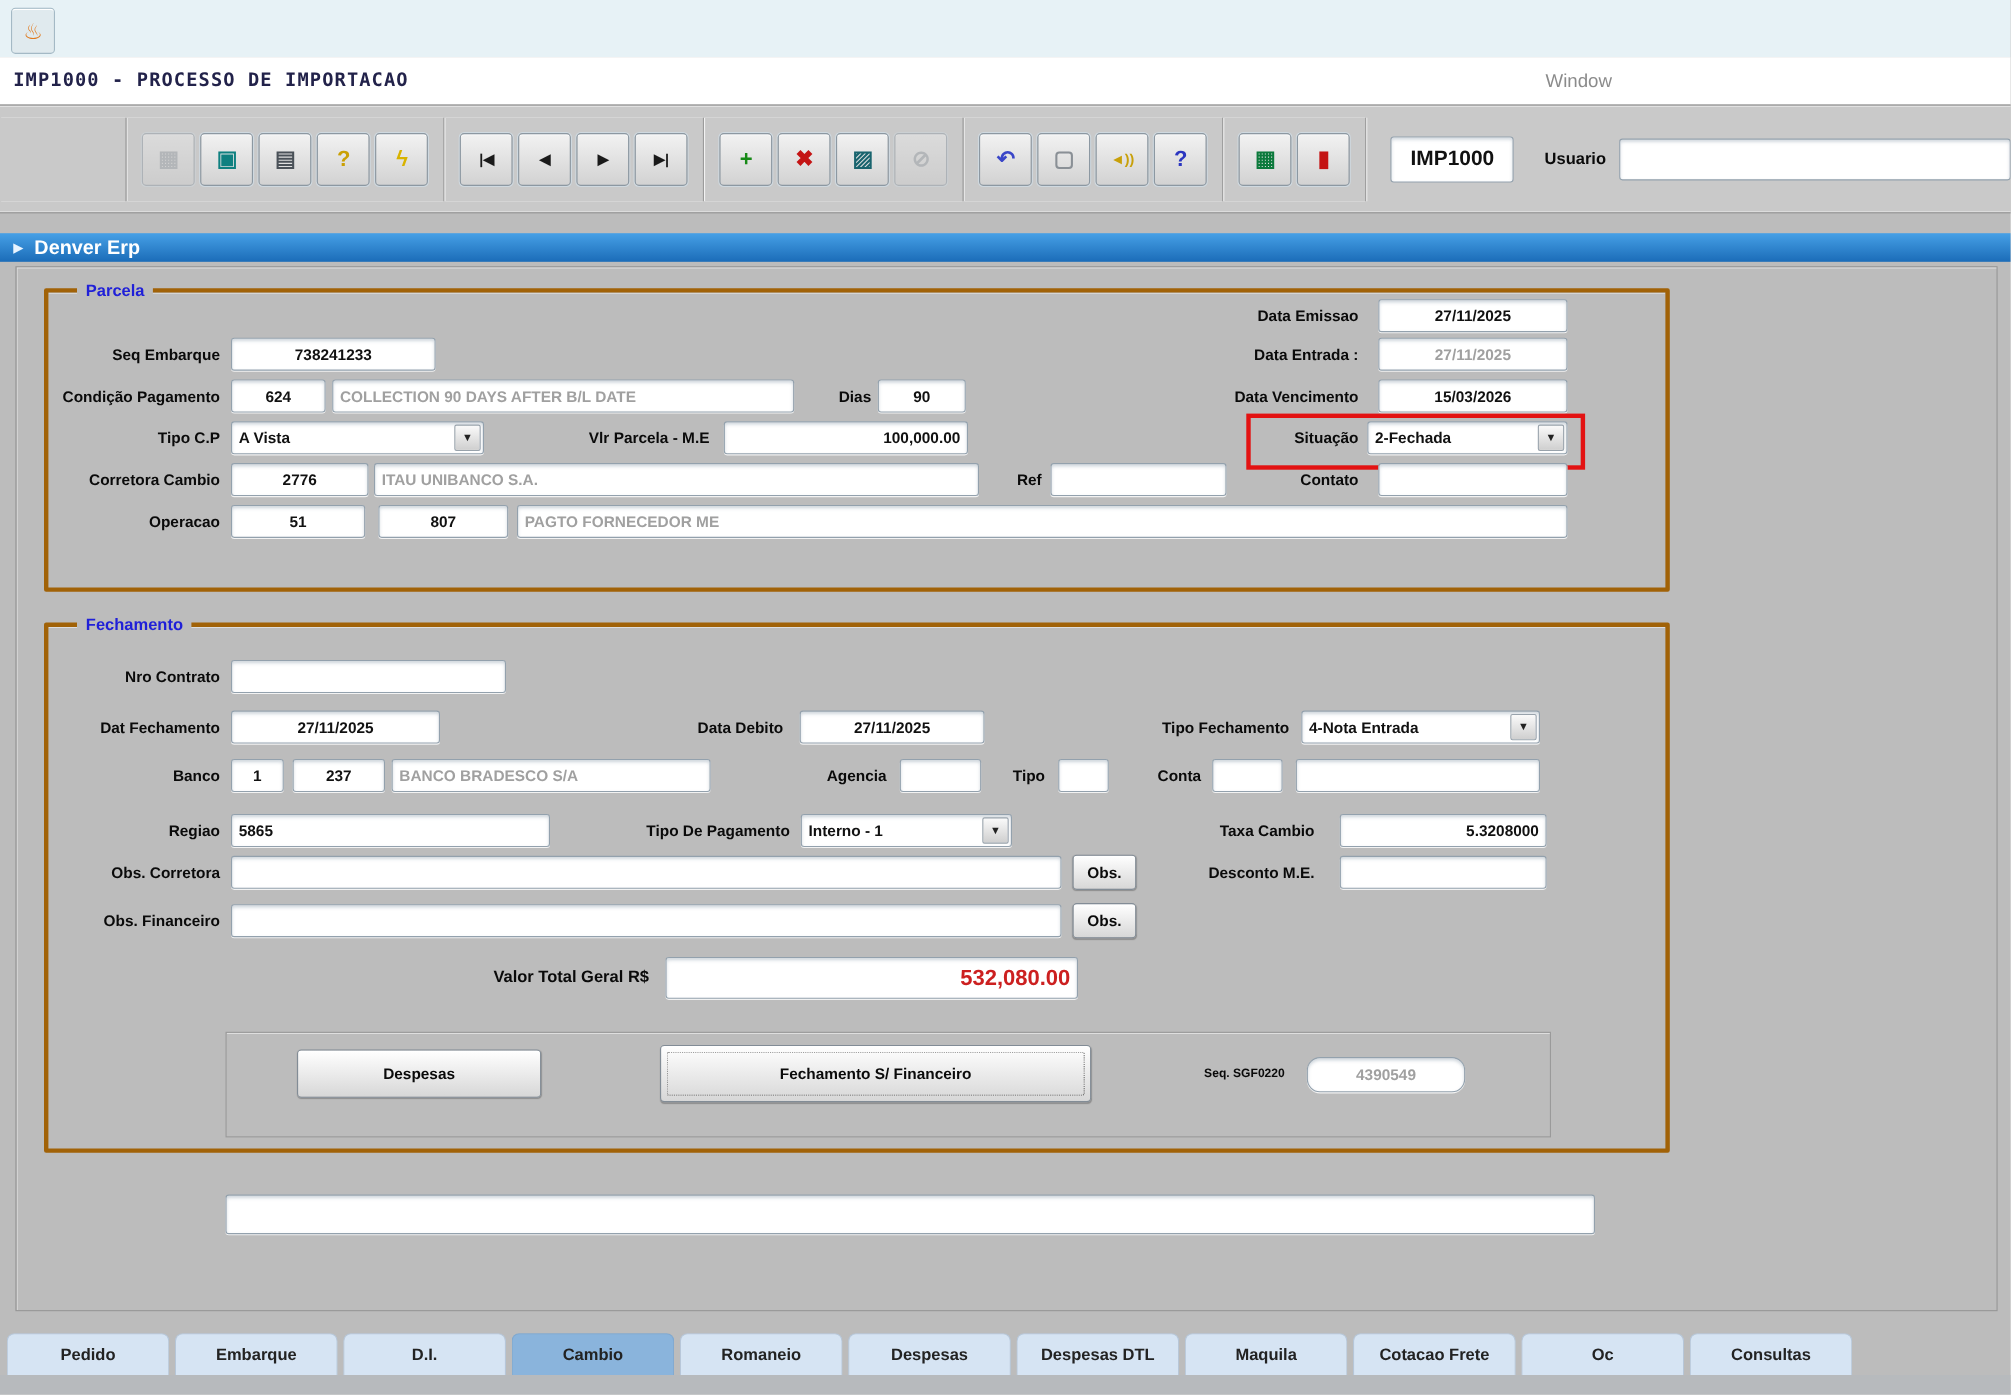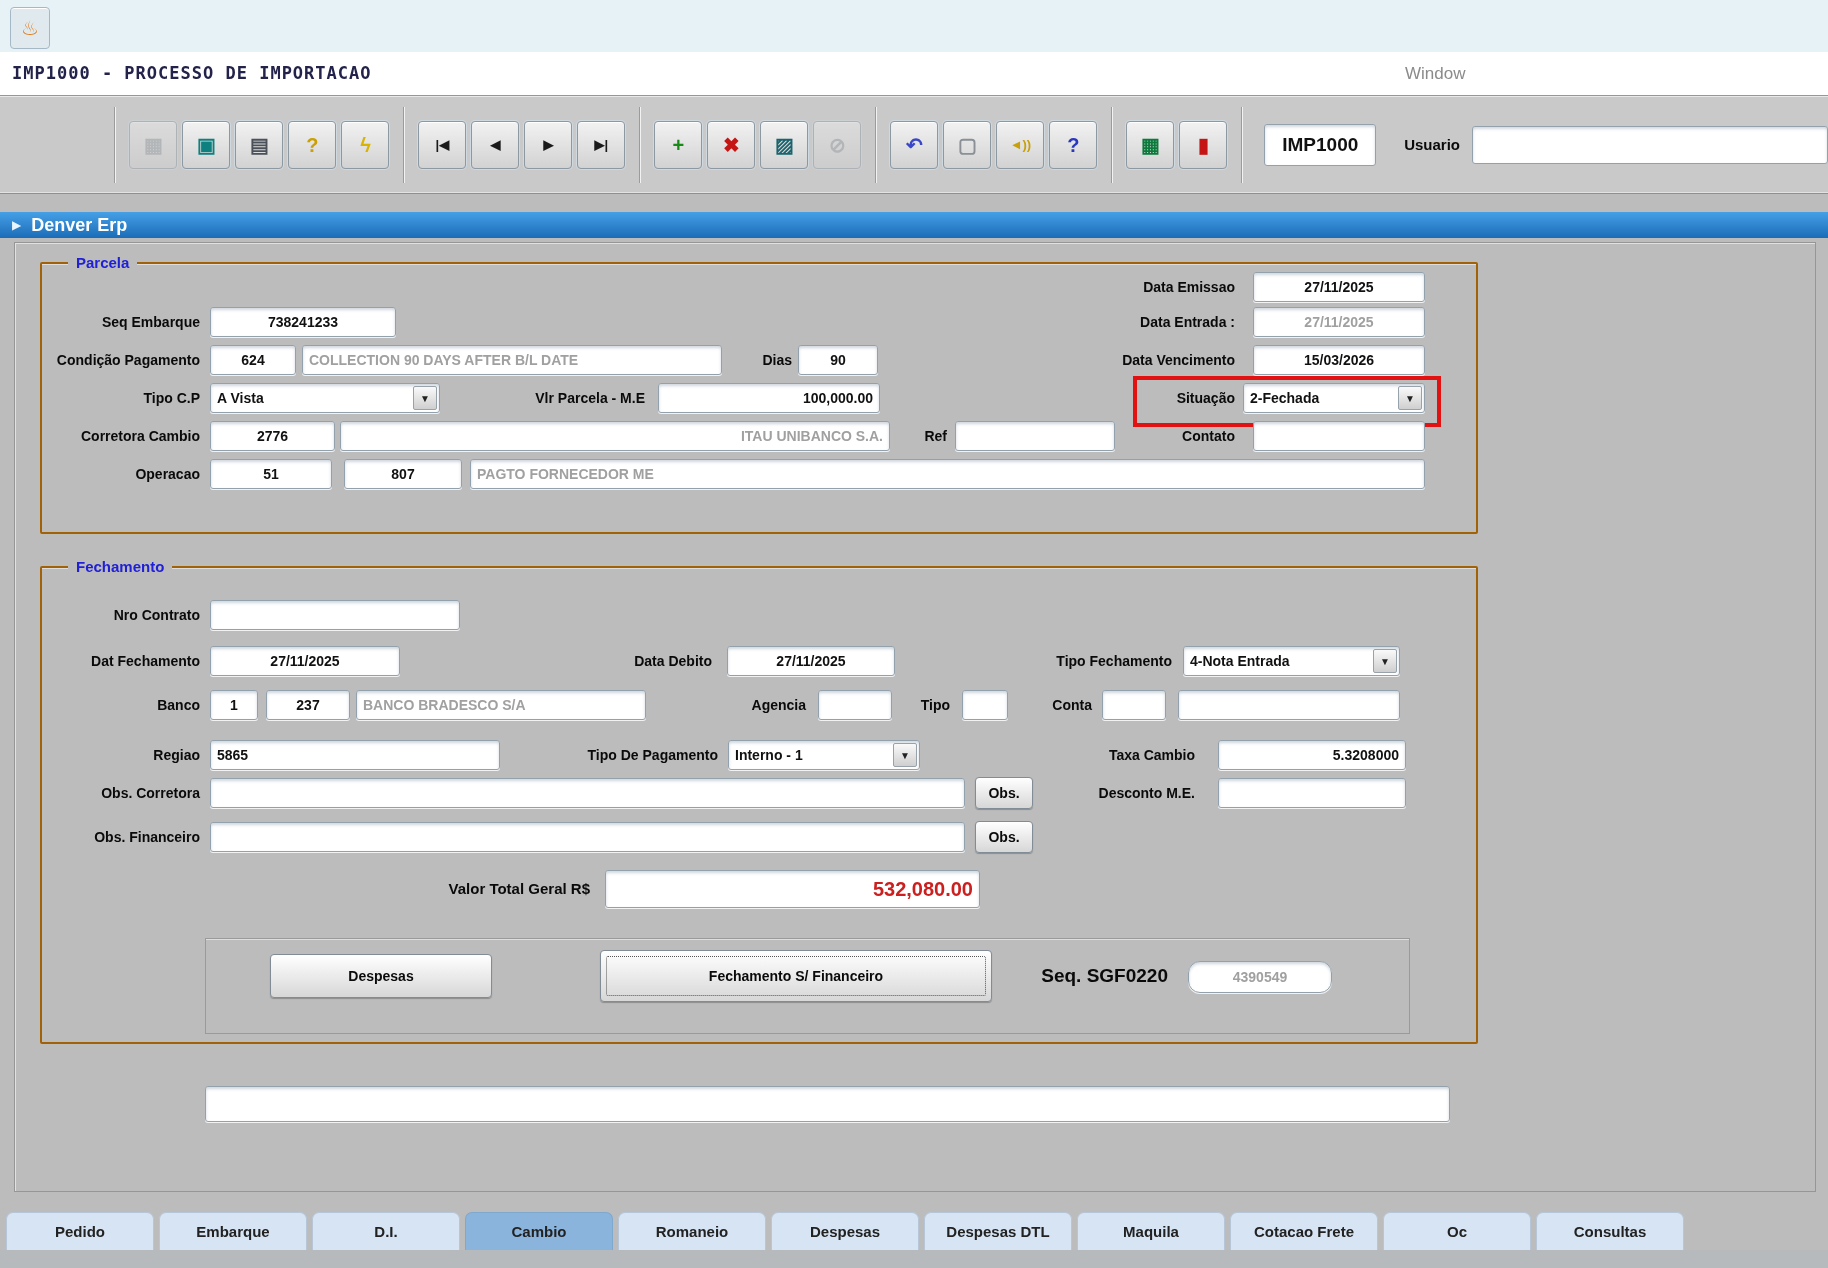--- a/index.html
+++ b/index.html
@@ -40,21 +40,21 @@
 
   
   .denver-bar{position:absolute;left:0;top:212px;width:100%;height:26px;
     background:linear-gradient(#46a0e6,#1b6cb8);color:#fff;display:flex;align-items:center;}
   .denver-bar .dicon{margin:0 10px 0 12px;font-size:12px;color:#e8f4ff;}
   .denver-bar .dtitle{font-size:18px;font-weight:bold;}
 
   
   .outer-panel{position:absolute;left:14px;top:242px;width:1800px;height:948px;
     border:1px solid #969696;box-shadow:inset 1px 1px 0 rgba(255,255,255,.55);}
-  .groupbox{position:absolute;border:2px solid #a16207;border-radius:2px;box-shadow:inset 0 1px 0 rgba(255,255,255,.5);}
+  .groupbox{position:absolute;border:4px solid #a16207;border-radius:2px;box-shadow:inset 0 1px 0 rgba(255,255,255,.5);padding-left:36px;}
   .gb-label{position:absolute;top:-10px;left:26px;background:#bcbcbc;padding:0 8px;
     color:#2020d8;font-weight:bold;font-size:15px;}
 
   
   .lbl{position:absolute;font-weight:bold;font-size:14px;color:#0a0a0a;text-align:right;
     height:30px;line-height:30px;white-space:nowrap;}
   .field{position:absolute;height:30px;background:#fff;border:1px solid #93a1ad;border-radius:3px;
     box-shadow:inset 0 2px 3px rgba(110,130,150,.32), 0 1px 0 rgba(255,255,255,.8);
     font:bold 14px "Liberation Sans",sans-serif;color:#111;padding:0 6px;box-sizing:border-box;outline:none;}
   input.field{line-height:normal;}
@@ -214,21 +214,21 @@
   <input class="field rt" style="left: 658px; top: 383px; width: 222px;" value="100,000.00">
   <span class="lbl" style="left:1040px;top:383px;width:195px;">Situação</span>
   <div class="dd" style="left:1243px;top:383px;width:182px;">
     <span class="txt">2-Fechada</span>
     <span class="arr">▼</span>
   </div>
   <div class="red-box" style="left:1133px;top:376px;width:300px;height:43px;"></div>
 
   <span class="lbl" style="left:20px;top:421px;width:180px;">Corretora Cambio</span>
   <input class="field ctr" style="left: 210px; top: 421px; width: 125px;" value="2776">
-  <input class="field ro" style="left: 340px; top: 421px; width: 550px; text-align: right;" readonly="" value="ITAU UNIBANCO S.A.">
+  <input class="field ro" style="left: 340px; top: 421px; width: 550px;" readonly="" value="ITAU UNIBANCO S.A.">
   <span class="lbl" style="left:905px;top:421px;width:42px;">Ref</span>
   <input class="field" style="left: 955px; top: 421px; width: 160px;" value="">
   <span class="lbl" style="left:1040px;top:421px;width:195px;">Contato</span>
   <input class="field" style="left: 1253px; top: 421px; width: 172px;" value="">
 
   <span class="lbl" style="left:20px;top:459px;width:180px;">Operacao</span>
   <input class="field ctr" style="left: 210px; top: 459px; width: 122px;" value="51">
   <input class="field ctr" style="left: 344px; top: 459px; width: 118px;" value="807">
   <input class="field ro" style="left: 470px; top: 459px; width: 955px;" readonly="" value="PAGTO FORNECEDOR ME">
 
@@ -289,21 +289,21 @@
   <input class="field rt total-field" style="left: 605px; top: 870px; width: 375px;" readonly="" value="532,080.00">
 
   <div class="action-box"></div>
   <div class="btn" style="left:270px;top:954px;width:222px;height:44px;">
     <span>Despesas</span>
   </div>
   <div class="btn" style="left:600px;top:950px;width:392px;height:52px;">
     <span class="focus-inner"></span>
     <span>Fechamento S/ Financeiro</span>
   </div>
-  <span class="lbl" style="left:1030px;top:961px;width:138px;font-size:19px;">Seq. SGF0220</span>
+  <span class="lbl" style="left:1030px;top:961px;width:138px;font-size:11px;">Seq. SGF0220</span>
   <input class="field ctr ro" style="left: 1188px; top: 961px; width: 144px; height: 32px; border-radius: 12px;" readonly="" value="4390549">
 
   <input class="field" style="left: 205px; top: 1086px; width: 1245px; height: 36px;" value="">
 
   <div class="tab" style="left:6px;width:148px;">Pedido</div>
   <div class="tab" style="left:159px;width:148px;">Embarque</div>
   <div class="tab" style="left:312px;width:148px;">D.I.</div>
   <div class="tab active" style="left:465px;width:148px;">Cambio</div>
   <div class="tab" style="left:618px;width:148px;">Romaneio</div>
   <div class="tab" style="left:771px;width:148px;">Despesas</div>

